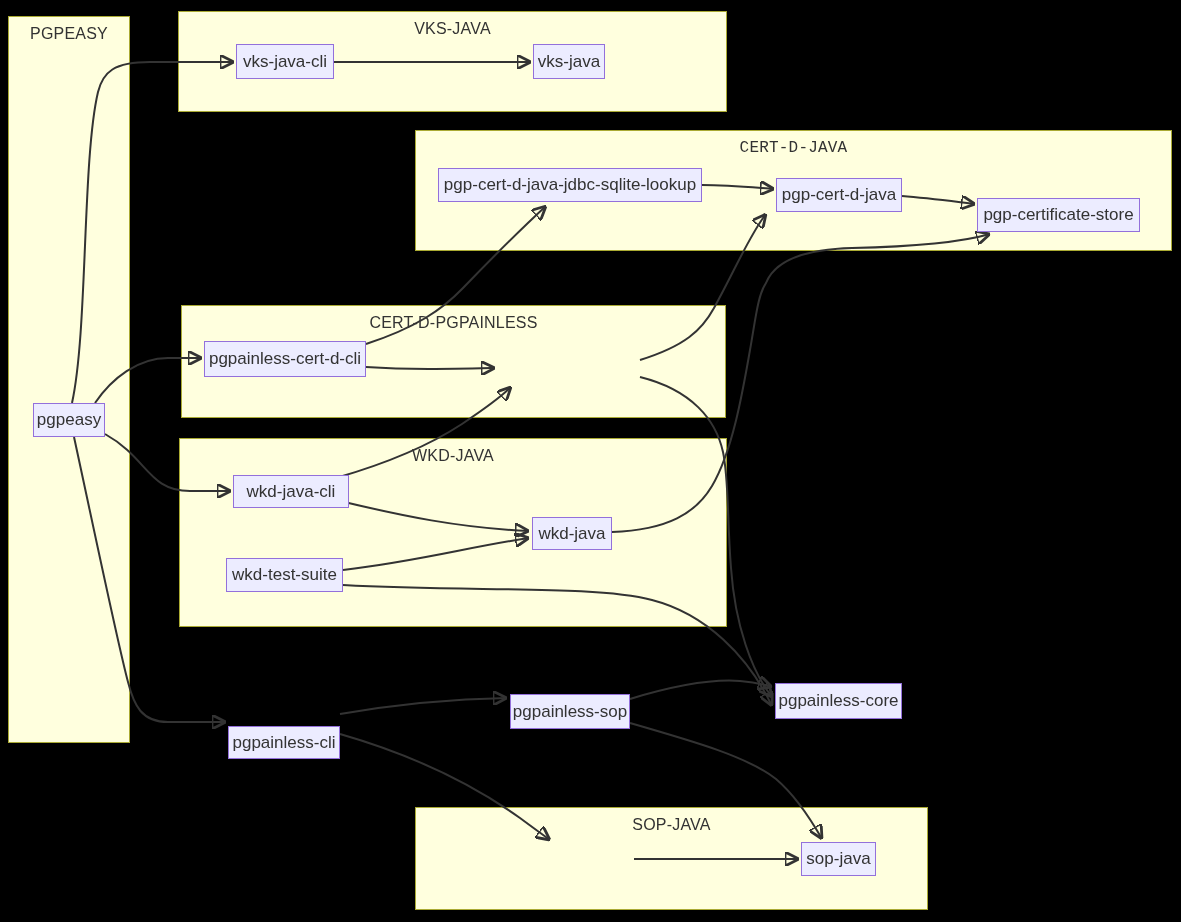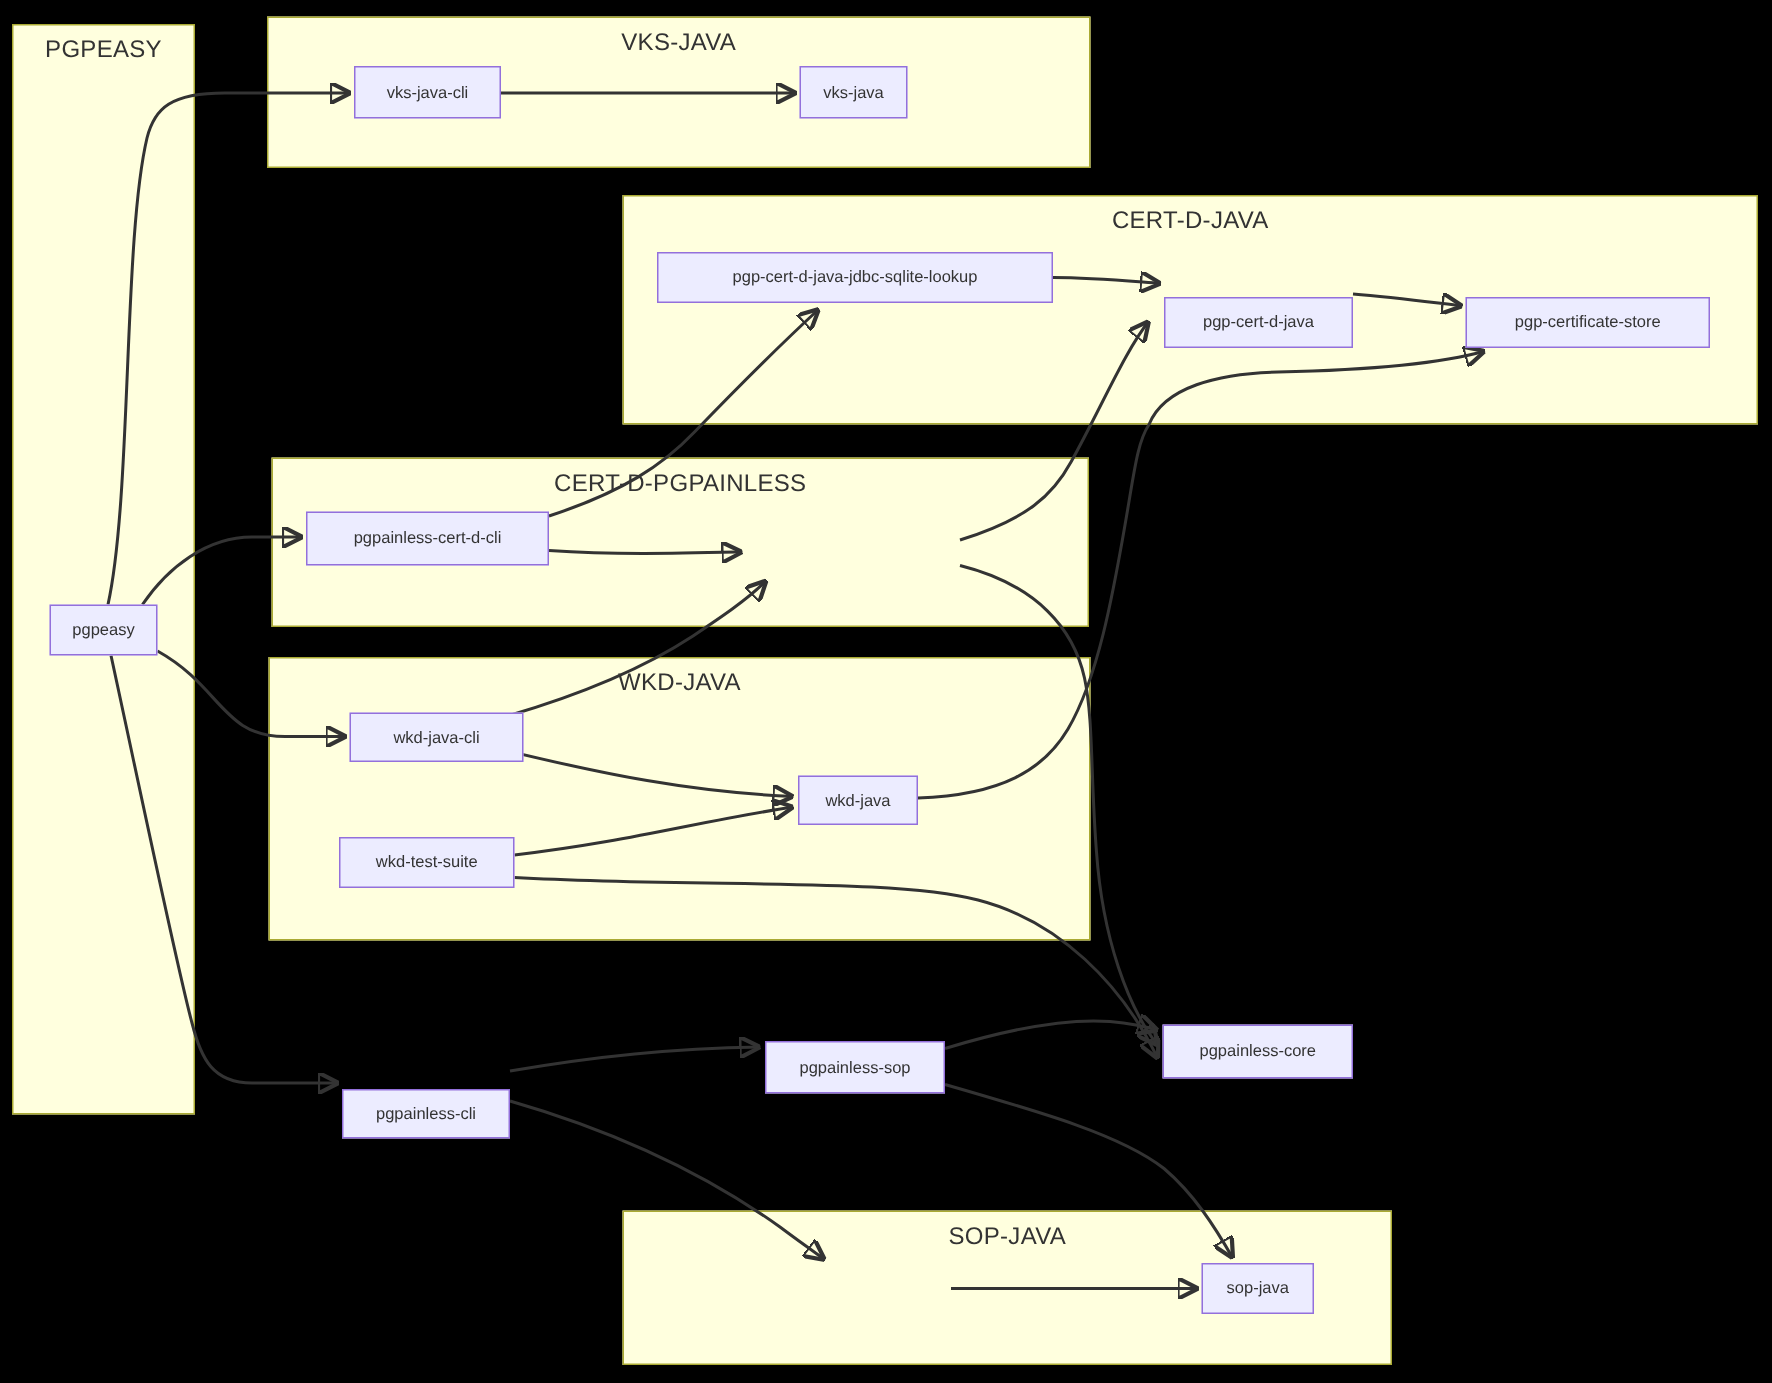--- a/index.html
+++ b/index.html
@@ -33,39 +33,39 @@
     fill:none;
     stroke:#333333;
     stroke-width:2px;
   }
   .node{
     position:absolute;
     background:#ececff;
     border:1px solid #9370db;
     box-sizing:border-box;
     color:#333333;
-    font-size:11px;
+    font-size:17px;
     display:flex;
     align-items:center;
     justify-content:center;
     white-space:nowrap;
   }
 </style>
 </head>
 <body>
 
 <div id="canvas">
 
   <div class="subgraph" style="left:8px;top:16px;width:122px;height:727px;">
     <span class="sg-title">PGPEASY</span>
   </div>
   <div class="subgraph" style="left:178px;top:11px;width:549px;height:101px;">
     <span class="sg-title">VKS-JAVA</span>
   </div>
-  <div class="subgraph" style="left:415px;top:130px;width:757px;height:153px;">
+  <div class="subgraph" style="left:415px;top:130px;width:757px;height:121px;font-family:Liberation Mono, monospace;">
     <span class="sg-title">CERT-D-JAVA</span>
   </div>
   <div class="subgraph" style="left:181px;top:305px;width:545px;height:113px;">
     <span class="sg-title">CERT-D-PGPAINLESS</span>
   </div>
   <div class="subgraph" style="left:179px;top:438px;width:548px;height:189px;">
     <span class="sg-title">WKD-JAVA</span>
   </div>
   <div class="subgraph" style="left:415px;top:807px;width:513px;height:103px;">
     <span class="sg-title">SOP-JAVA</span>
@@ -97,21 +97,21 @@
     <path marker-end="url(#arrow)" d="M 340 734 C 420 757 478 788 520 818 C 532 827 542 834 550 840"></path>
     <path marker-end="url(#arrow)" d="M 630 699 C 676 685 714 679 740 681 C 752 682 763 684 772 687"></path>
     <path marker-end="url(#arrow)" d="M 630 723 C 696 742 748 757 776 779 C 796 796 810 818 822 839"></path>
     <path marker-end="url(#arrow)" d="M 634 859 L 799 859"></path>
   </svg>
 
   <div class="node" style="left:33px;top:403px;width:72px;height:34px;">pgpeasy</div>
   <div class="node" style="left:236px;top:44px;width:98px;height:35px;">vks-java-cli</div>
   <div class="node" style="left:533px;top:44px;width:72px;height:35px;">vks-java</div>
   <div class="node" style="left:438px;top:168px;width:264px;height:34px;">pgp-cert-d-java-jdbc-sqlite-lookup</div>
-  <div class="node" style="left:776px;top:178px;width:126px;height:34px;margin-top:20px;">pgp-cert-d-java</div>
+  <div class="node" style="left:776px;top:178px;width:126px;height:34px;">pgp-cert-d-java</div>
   <div class="node" style="left:977px;top:198px;width:163px;height:34px;">pgp-certificate-store</div>
   <div class="node" style="left:204px;top:341px;width:162px;height:36px;">pgpainless-cert-d-cli</div>
   <div class="node" style="left:233px;top:475px;width:116px;height:33px;">wkd-java-cli</div>
   <div class="node" style="left:532px;top:517px;width:80px;height:33px;">wkd-java</div>
   <div class="node" style="left:226px;top:558px;width:117px;height:34px;">wkd-test-suite</div>
   <div class="node" style="left:228px;top:706px;width:112px;height:33px;margin-top:20px;">pgpainless-cli</div>
   <div class="node" style="left:510px;top:694px;width:120px;height:35px;">pgpainless-sop</div>
   <div class="node" style="left:775px;top:683px;width:127px;height:36px;">pgpainless-core</div>
   <div class="node" style="left:801px;top:842px;width:75px;height:34px;">sop-java</div>
 

